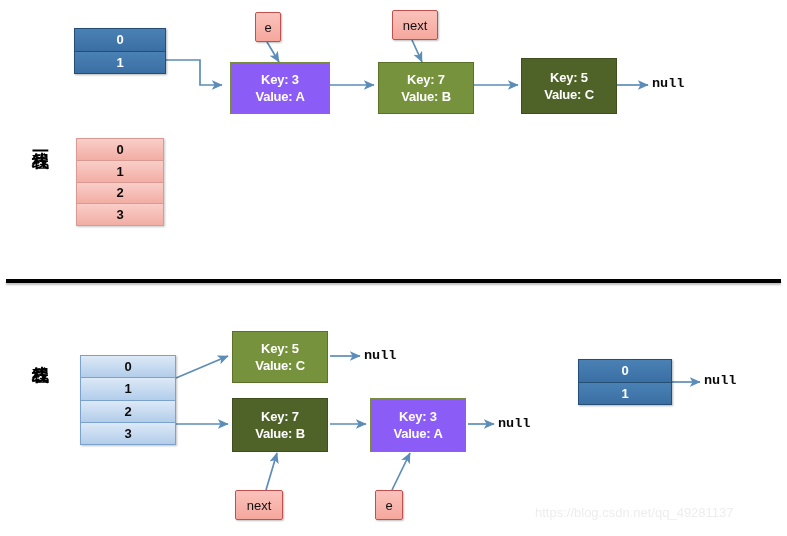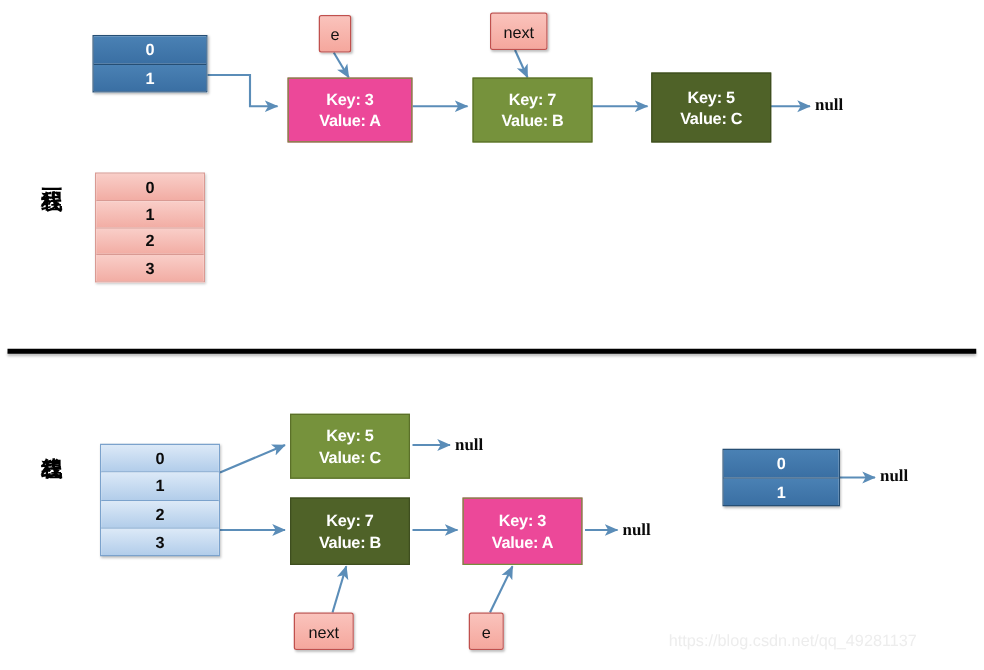--- a/index.html
+++ b/index.html
@@ -30,21 +30,21 @@
     justify-content: center;
     color: #ffffff;
     font-weight: bold;
     font-size: 13px;
     line-height: 17px;
     letter-spacing: -0.2px;
     text-align: center;
     box-sizing: border-box;
   }
   .node.light {
-    background: #ec4899;
+    background: #8b5cf6;
     border: 1.6px solid #768E3C;
   }
   .node.mid {
     background: #76923C;
     border: 1.6px solid #5B7029;
   }
   .node.dark {
     background: #4F6228;
     border: 1.6px solid #3E4E1F;
   }
@@ -117,21 +117,21 @@
     line-height: 1;
     font-family: "DejaVu Sans", sans-serif;
   }
 
   
   .null-label {
     position: absolute;
     font-size: 13.5px;
     font-weight: bold;
     color: #0a0a0a;
-    font-family: Liberation Serif, serif;
+    font-family: Liberation Mono, monospace;
   }
 
   
   .divider {
     position: absolute;
     background: #000000;
     height: 4px;
     box-shadow: 0 2px 2px rgba(0,0,0,0.25);
   }
 

